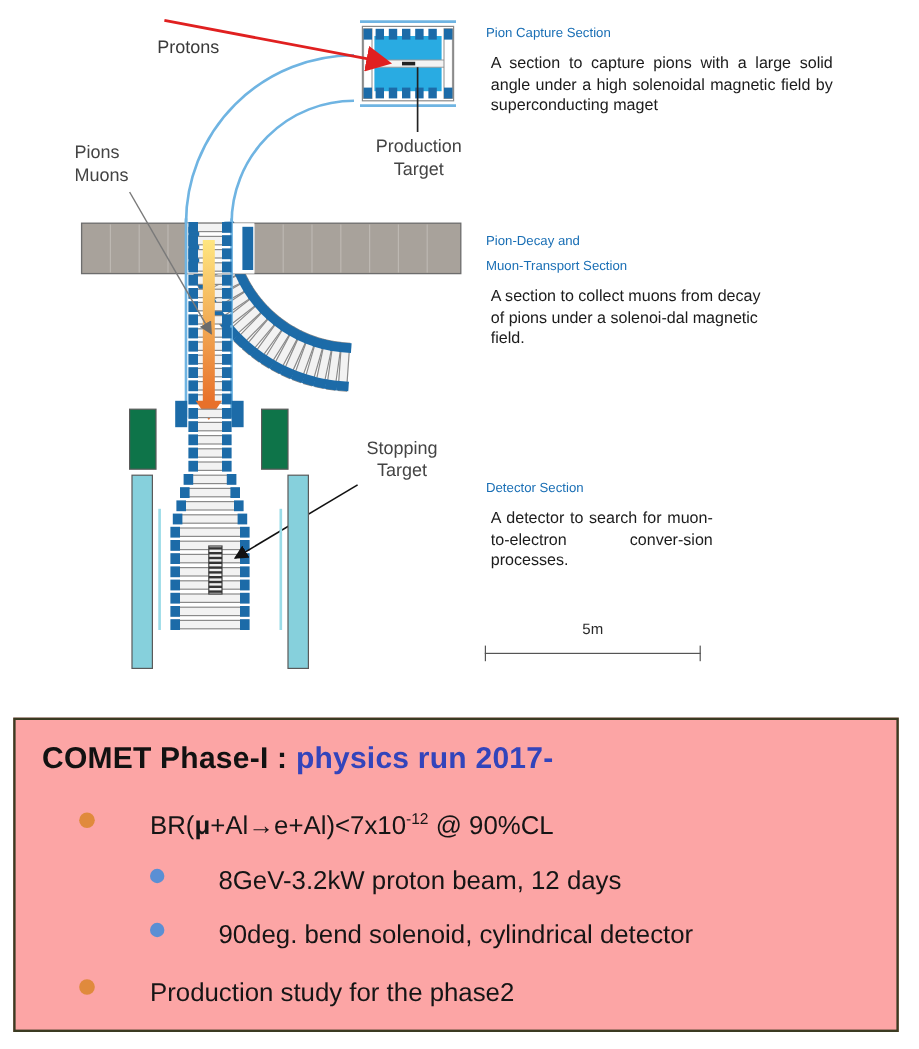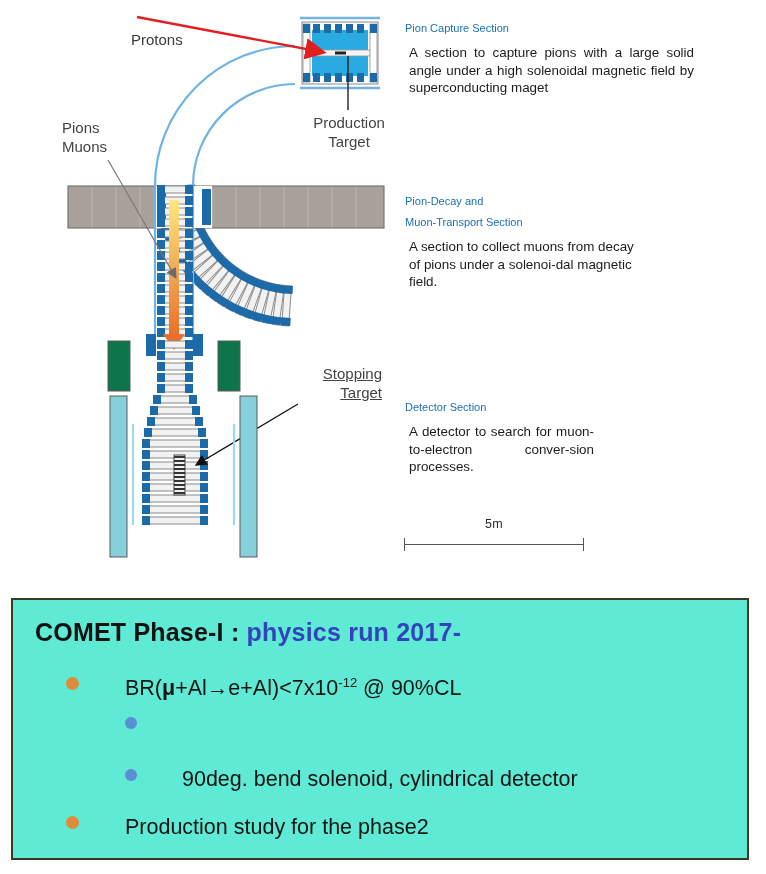--- a/index.html
+++ b/index.html
@@ -50,26 +50,26 @@
   .scalebar .sb-line{position:absolute;left:1px;top:27px;width:180px;height:1px;background:#555;}
   .scalebar .sb-tick{position:absolute;top:21px;width:1px;height:13px;background:#555;}
   .scalebar .sb-tick.left{left:1px;}
   .scalebar .sb-tick.right{left:180px;}
 
   
   .callout{position:absolute;color:#444;font-size:15px;line-height:19px;white-space:pre-line;}
   #lbl-protons{left:131px;top:30px;color:#3a3a3a;}
   #lbl-pions{left:62px;top:118px;}
   #lbl-prodtarget{left:307px;top:113px;text-align:center;width:84px;}
-  #lbl-stoptarget{left:288px;top:364px;text-align:right;width:94px;text-decoration:underline;}
+  #lbl-stoptarget{left:288px;top:364px;text-align:center;width:94px;}
 
   
   .panel{
     position:absolute;left:11px;top:598px;width:738px;height:262px;
-    background:#5eead4;border:2px solid #3b3b22;box-sizing:border-box;
+    background:#fca5a5;border:2px solid #3b3b22;box-sizing:border-box;
   }
   .panel-title{
     position:absolute;left:22px;top:18px;
     font-size:25px;font-weight:bold;letter-spacing:.2px;white-space:nowrap;
   }
   .panel-title .t-black{color:#121212;}
   .panel-title .t-blue{color:#3344bb;}
 
   .bullet-row{position:absolute;display:flex;align-items:baseline;}
   .dot{border-radius:50%;flex:none;}
@@ -536,20 +536,21 @@
     </div>
   </div>
 
   <div class="bullet-row" id="b1">
     <span class="dot l1"></span>
     <span class="btxt"><span class="mu-wrap">BR(</span><span class="mu">μ</span><span>+Al→e+Al)&lt;7x10</span><sup>-12</sup><span> @ 90%CL</span></span>
   </div>
 
   <div class="bullet-row" id="b2">
     <span class="dot l2"></span>
+    <span class="btxt">8GeV-3.2kW proton beam, 12 days</span>
   </div>
 
   <div class="bullet-row" id="b3">
     <span class="dot l2"></span>
     <span class="btxt">90deg. bend solenoid, cylindrical detector</span>
   </div>
 
   <div class="bullet-row" id="b4">
     <span class="dot l1"></span>
     <span class="btxt">Production study for the phase2</span>

